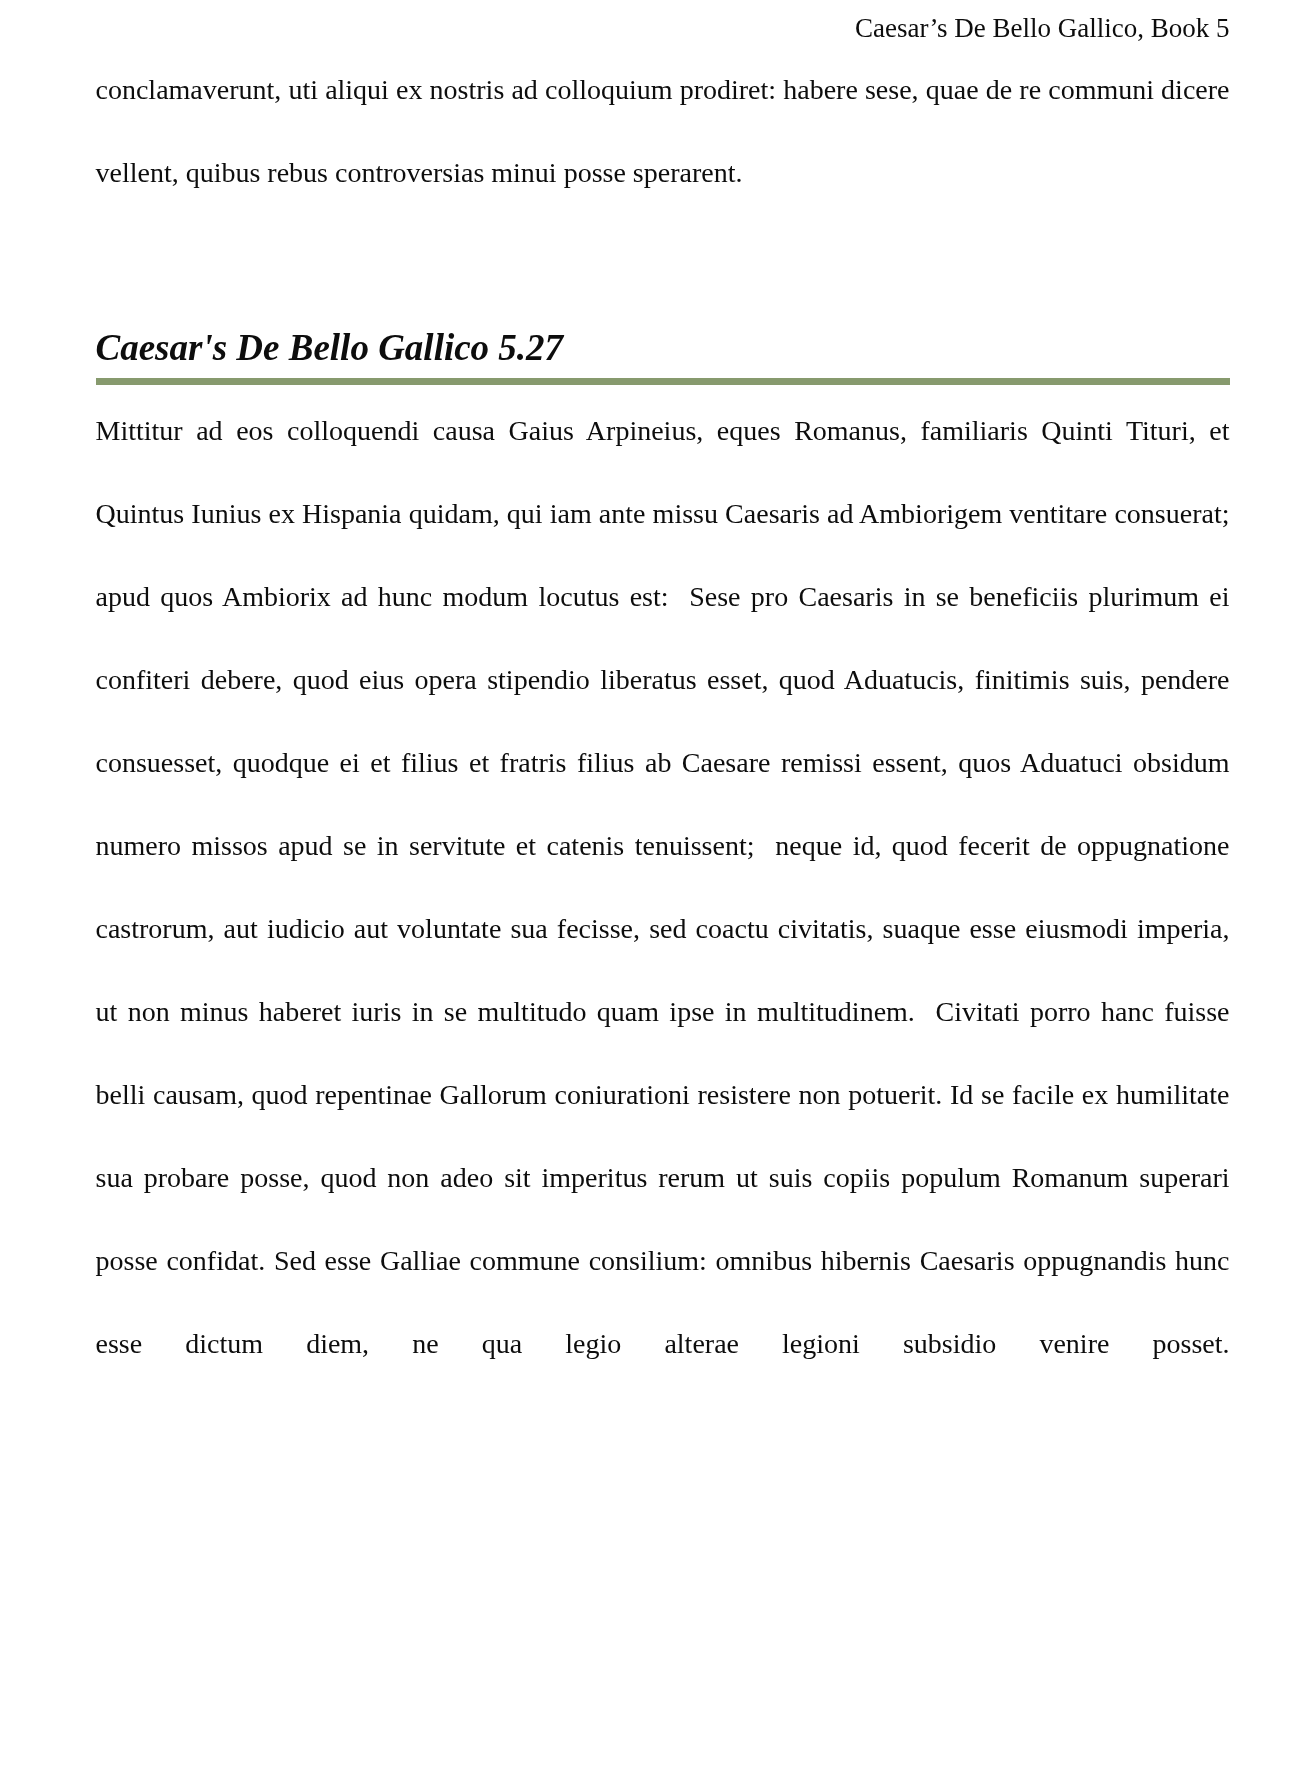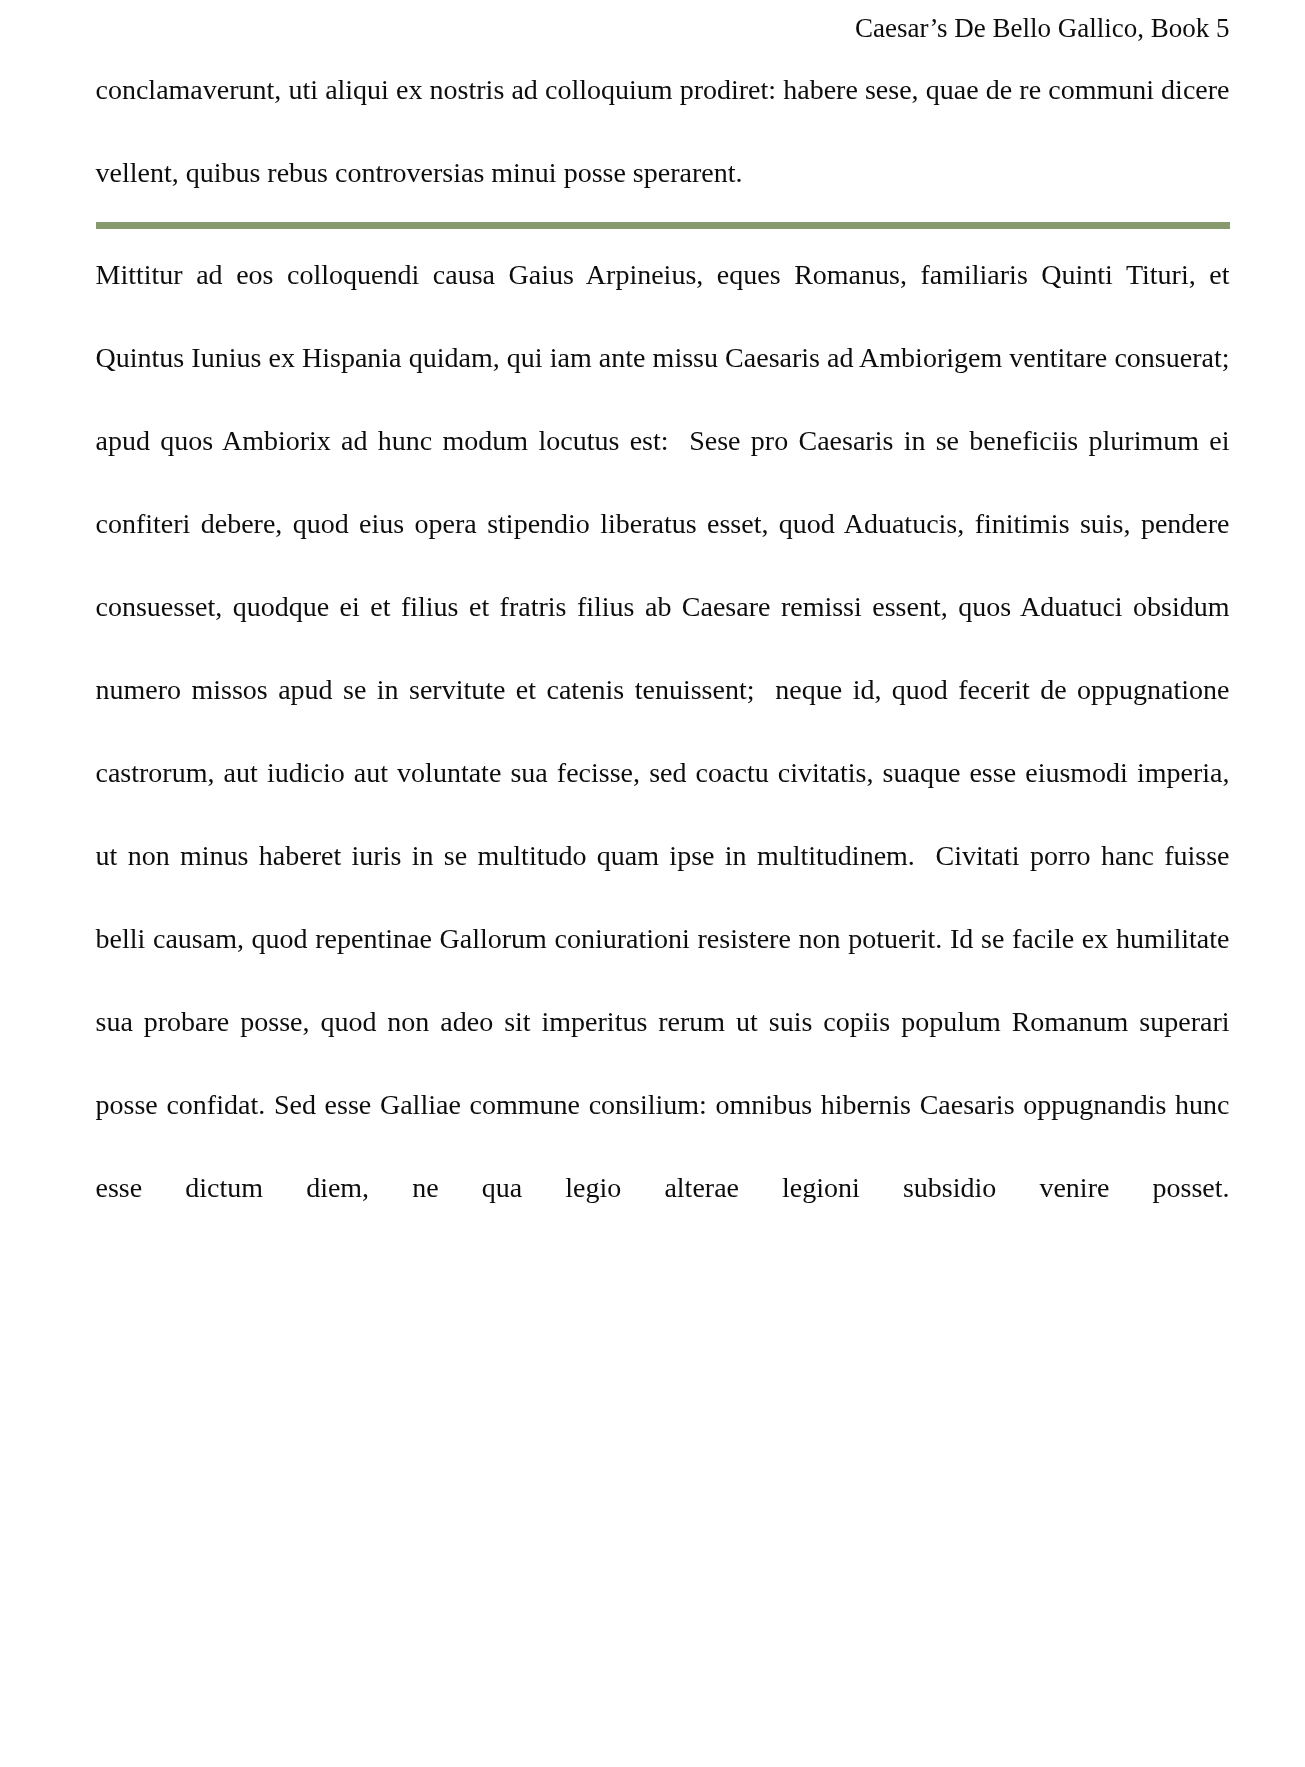--- a/index.html
+++ b/index.html
@@ -57,18 +57,19 @@
 </style>
 </head>
 <body>
 
 <div class="page" style="color: rgb(13, 13, 13);">
 
   <div class="running-header">Caesar’s De Bello Gallico, Book 5</div>
 
   <p class="para intro">conclamaverunt, uti aliqui ex nostris ad colloquium prodiret: habere sese, quae de re communi dicere vellent, quibus rebus controversias minui posse sperarent.</p>
 
+  <div class="section-heading">Caesar's De Bello Gallico 5.27</div>
 
   <div class="divider" style="background-color: rgb(135, 154, 110);"></div>
 
   <p class="para body-para">Mittitur ad eos colloquendi causa Gaius Arpineius, eques Romanus, familiaris Quinti Tituri, et Quintus Iunius ex Hispania quidam, qui iam ante missu Caesaris ad Ambiorigem ventitare consuerat; apud quos Ambiorix ad hunc modum locutus est:  Sese pro Caesaris in se beneficiis plurimum ei confiteri debere, quod eius opera stipendio liberatus esset, quod Aduatucis, finitimis suis, pendere consuesset, quodque ei et filius et fratris filius ab Caesare remissi essent, quos Aduatuci obsidum numero missos apud se in servitute et catenis tenuissent;  neque id, quod fecerit de oppugnatione castrorum, aut iudicio aut voluntate sua fecisse, sed coactu civitatis, suaque esse eiusmodi imperia, ut non minus haberet iuris in se multitudo quam ipse in multitudinem.  Civitati porro hanc fuisse belli causam, quod repentinae Gallorum coniurationi resistere non potuerit. Id se facile ex humilitate sua probare posse, quod non adeo sit imperitus rerum ut suis copiis populum Romanum superari posse confidat. Sed esse Galliae commune consilium: omnibus hibernis Caesaris oppugnandis hunc esse dictum diem, ne qua legio alterae legioni subsidio venire posset.</p>
 
 </div>
 
 </body></html>

